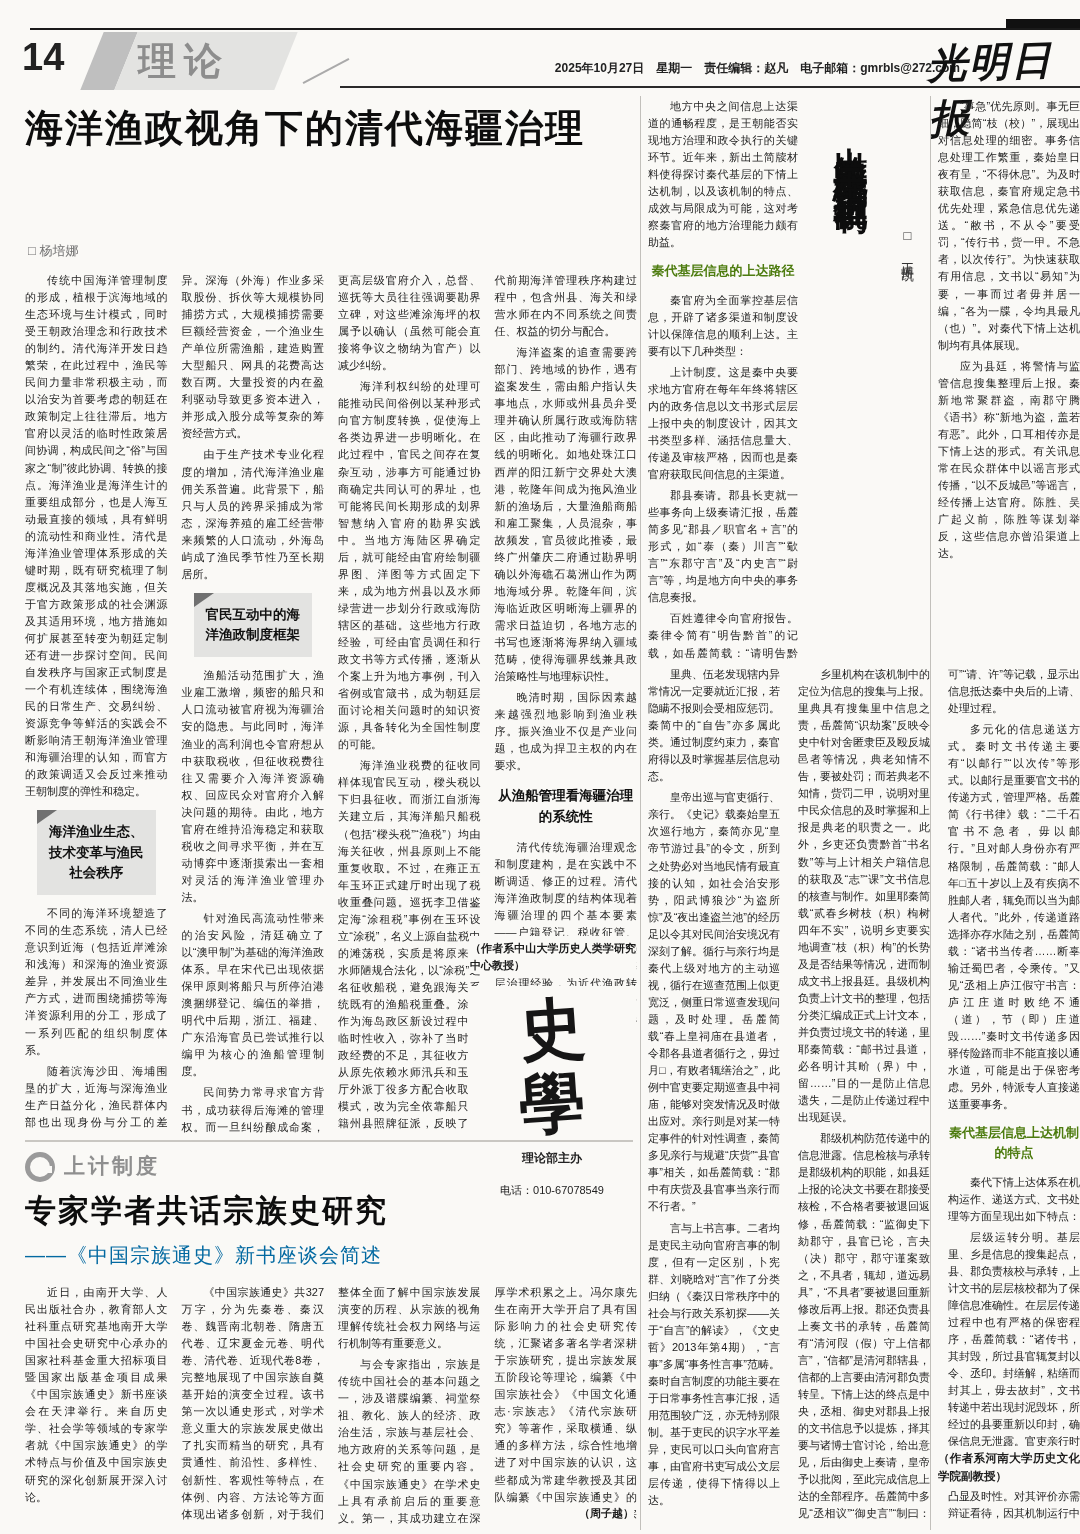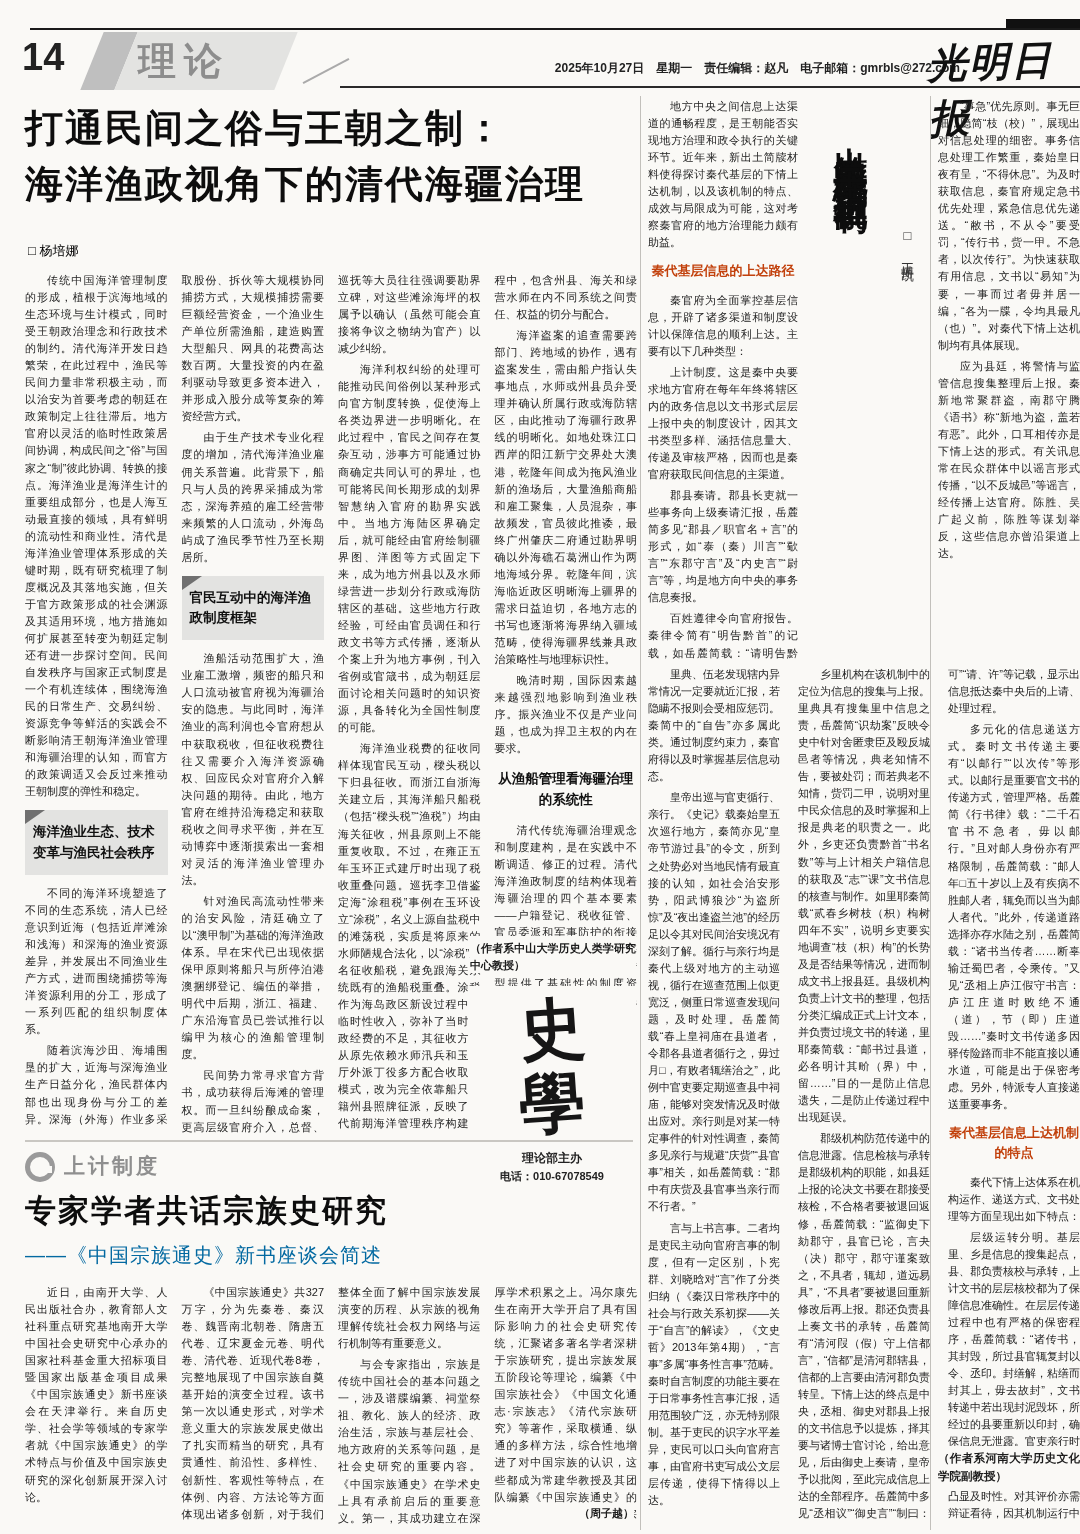--- a/index.html
+++ b/index.html
@@ -16,41 +16,41 @@
   .sec-label{position:absolute;left:46px;top:4px;font-size:38px;font-weight:bold;color:#8d8d8d;letter-spacing:8px;font-family:"DejaVu Serif",serif;}
   .hdr-rule{left:340px;top:86px;width:740px;height:2px;background:#2a2a2a;}
   .hdr-slash{left:300px;top:70px;width:52px;height:2px;background:#aaa;transform:rotate(-28deg);}
   .date-line{left:520px;top:60px;width:440px;text-align:right;font-size:12px;font-weight:bold;color:#222;}
   .masthead{left:928px;top:34px;font-size:40px;font-weight:bold;font-style:italic;font-family:"DejaVu Serif",serif;color:#111;letter-spacing:2px;transform:rotate(-2deg);}
   
   .vrule{width:1px;background:#c2c0bb;}
   .hrule-band{left:25px;top:1140px;width:608px;height:2px;background:#c9c7c2;}
   
   .m-headline{left:25px;top:100px;width:612px;font-family:"DejaVu Serif","Liberation Serif",serif;font-weight:900;font-size:38px;line-height:56px;letter-spacing:2px;color:#0d0d0d;}
-  .m-byline{left:28px;top:242px;font-size:13px;color:#000000;}
+  .m-byline{left:28px;top:242px;font-size:13px;color:#737373;}
   .colflow{column-gap:14px;text-align:justify;word-break:break-all;overflow:hidden;column-fill:auto;font-size:11px;line-height:1.55;color:#232323;}
   .m-body{left:25px;top:272px;width:612px;height:866px;column-count:4;}
   p.art{margin:0 0 4px 0;text-indent:2em;}
-  .subbox{position:relative;background:#e3e3e1;padding:12px 8px;margin:10px 0;text-align:left;font-weight:bold;font-size:13.5px;line-height:1.5;text-indent:0;break-inside:avoid;color:#111;}
+  .subbox{position:relative;background:#e3e3e1;padding:12px 8px;margin:10px 12px;text-align:center;font-weight:bold;font-size:13.5px;line-height:1.5;text-indent:0;break-inside:avoid;color:#111;}
   .subbox::before{content:"";position:absolute;left:0;top:0;border-top:14px solid #707070;border-right:20px solid transparent;}
   .subplain{margin:12px 0;text-align:center;font-weight:bold;font-size:13.5px;line-height:1.5;text-indent:0;break-inside:avoid;color:#111;}
   .m-attr{left:470px;top:936px;width:166px;background:#faf9f6;font-weight:bold;font-size:11px;line-height:1.5;text-align:justify;word-break:break-all;padding-top:4px;}
   
   .sx-box{left:468px;top:986px;width:168px;height:254px;background:#faf9f6;text-align:center;}
   .sx-char{font-family:"DejaVu Serif",serif;font-weight:900;font-size:66px;line-height:74px;color:#161616;transform:rotate(-4deg);}
   .sx-org{margin-top:10px;font-size:12px;font-weight:bold;color:#222;}
-  .sx-tel{margin-top:2px;font-size:11px;font-weight:bold;color:#222;}
+  .sx-tel{margin-top:16px;font-size:11px;font-weight:normal;color:#222;}
   
   .r-colA{left:648px;top:98px;width:150px;height:562px;}
   .r-colC{left:938px;top:98px;width:142px;height:562px;}
   .r-single{text-align:justify;word-break:break-all;overflow:hidden;font-size:11px;line-height:1.55;color:#232323;}
   .r-head-block{left:802px;top:108px;width:120px;height:556px;}
   .r-headline{position:absolute;left:26px;top:12px;writing-mode:vertical-rl;font-family:"DejaVu Serif",serif;font-weight:900;font-size:34px;letter-spacing:4px;color:#0d0d0d;}
   .r-byline{position:absolute;right:6px;top:120px;writing-mode:vertical-rl;font-size:13px;color:#333;letter-spacing:3px;}
-  .r-sub{margin:10px 0;text-align:center;font-weight:bold;font-size:13px;text-indent:0;break-inside:avoid;color:#c2410c;}
+  .r-sub{margin:10px 0;text-align:center;font-weight:bold;font-size:13px;text-indent:0;break-inside:avoid;color:#4d7c0f;}
   .r-flow{left:648px;top:666px;width:432px;height:866px;column-count:3;column-gap:18px;}
   .r-attr{left:938px;top:1446px;width:142px;background:#faf9f6;font-weight:bold;font-size:11.5px;line-height:1.55;text-align:justify;word-break:break-all;padding-top:4px;}
   
   .gm-logo{left:25px;top:1152px;width:30px;height:30px;border:5px solid #9a9a9a;border-radius:50%;box-sizing:border-box;}
   .gm-logo::after{content:"";position:absolute;right:-2px;top:9px;width:14px;height:7px;background:#faf9f6;}
   .gm-logo::before{content:"";position:absolute;right:-1px;top:9px;width:9px;height:4px;background:#9a9a9a;}
   .band-label{left:64px;top:1152px;font-size:21px;font-weight:bold;color:#8f8f8f;letter-spacing:3px;}
   .b-headline{left:25px;top:1190px;font-family:"DejaVu Serif",serif;font-weight:900;font-size:31px;letter-spacing:2px;color:#0d0d0d;}
   .b-subhead{left:25px;top:1242px;font-size:20px;font-weight:normal;color:#0369a1;letter-spacing:1px;}
   .b-body{left:25px;top:1284px;width:612px;height:246px;column-count:4;}
@@ -71,21 +71,20 @@
   </div>
   <div class="abs hdr-slash"></div>
   <div class="abs hdr-rule"></div>
   <div class="abs date-line">2025年10月27日　星期一　责任编辑：赵凡　电子邮箱：gmrbls@272.com</div>
   <div class="abs masthead">光明日报</div>
 
   <div class="abs vrule" style="left:640px;top:96px;height:1434px;"></div>
   <div class="abs vrule" style="left:930px;top:96px;height:1434px;"></div>
 
   <div class="abs m-headline">
-    <div>打通民间之俗与王朝之制：</div>
     <div>海洋渔政视角下的清代海疆治理</div>
   </div>
   <div class="abs m-byline">□ 杨培娜</div>
 
   <div class="abs m-body colflow">
     <p class="art">传统中国海洋管理制度的形成，植根于滨海地域的生态环境与生计模式，同时受王朝政治理念和行政技术的制约。清代海洋开发日趋繁荣，在此过程中，渔民等民间力量非常积极主动，而以治安为首要考虑的朝廷在政策制定上往往滞后。地方官府以灵活的临时性政策居间协调，构成民间之“俗”与国家之“制”彼此协调、转换的接点。海洋渔业是海洋生计的重要组成部分，也是人海互动最直接的领域，具有鲜明的流动性和商业性。清代是海洋渔业管理体系形成的关键时期，既有研究梳理了制度概况及其落地实施，但关于官方政策形成的社会渊源及其适用环境，地方措施如何扩展甚至转变为朝廷定制还有进一步探讨空间。民间自发秩序与国家正式制度是一个有机连续体，围绕海渔民的日常生产、交易纠纷、资源竞争等鲜活的实践会不断影响清王朝海洋渔业管理和海疆治理的认知，而官方的政策调适又会反过来推动王朝制度的弹性和稳定。</p>
     <div class="subbox">海洋渔业生态、技术变革与渔民社会秩序</div>
     <p class="art">不同的海洋环境塑造了不同的生态系统，清人已经意识到近海（包括近岸滩涂和浅海）和深海的渔业资源差异，并发展出不同渔业生产方式，进而围绕捕捞等海洋资源利用的分工，形成了一系列匹配的组织制度体系。</p>
     <p class="art">随着滨海沙田、海埔围垦的扩大，近海与深海渔业生产日益分化，渔民群体内部也出现身份与分工的差异。深海（外海）作业多采取股份、拆伙等大规模协同捕捞方式，大规模捕捞需要巨额经营资金，一个渔业生产单位所需渔船，建造购置大型船只、网具的花费高达数百两。大量投资的内在盈利驱动导致更多资本进入，并形成入股分成等复杂的筹资经营方式。</p>
     <p class="art">由于生产技术专业化程度的增加，清代海洋渔业雇佣关系普遍。此背景下，船只与人员的跨界采捕成为常态，深海养殖的雇工经营带来频繁的人口流动，外海岛屿成了渔民季节性乃至长期居所。</p>

